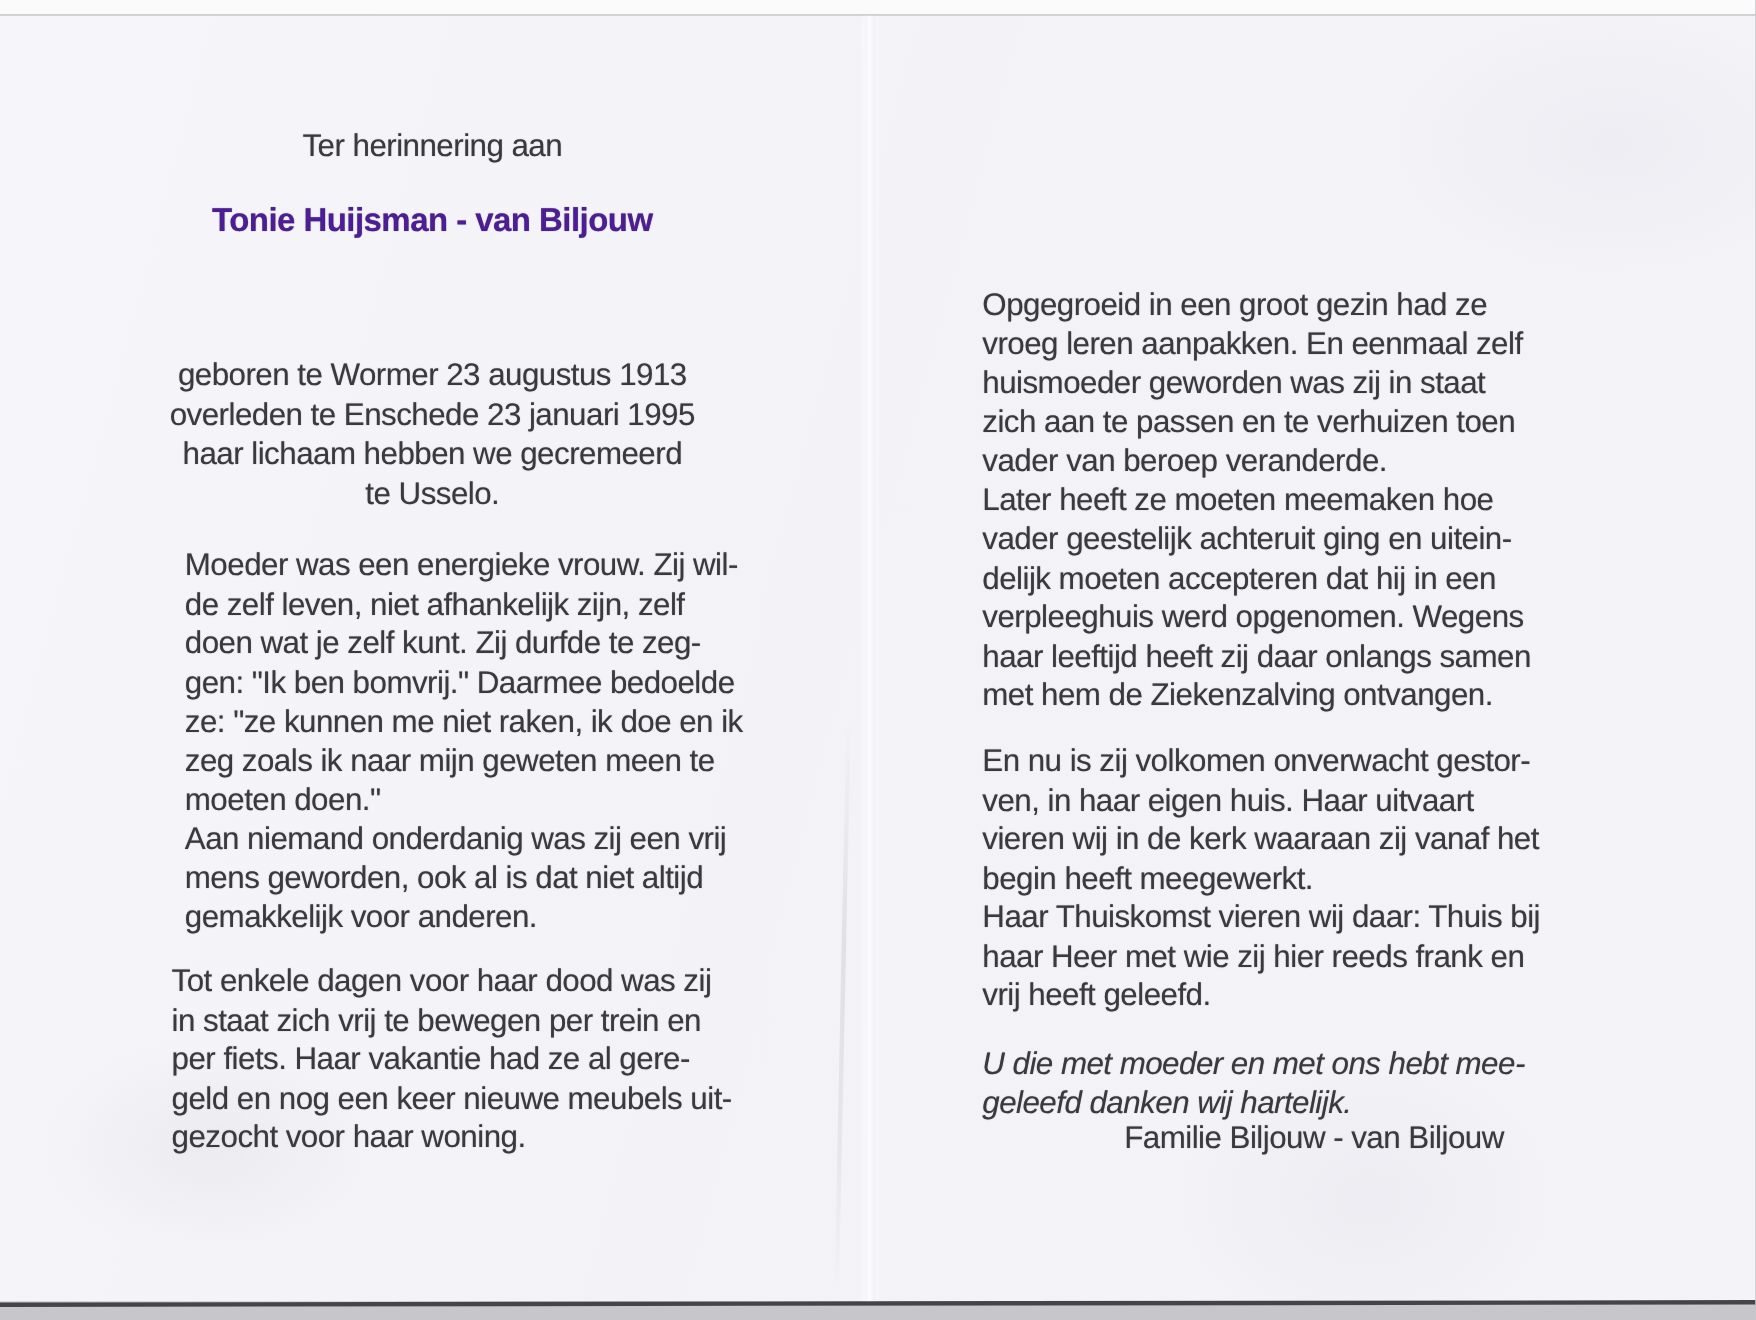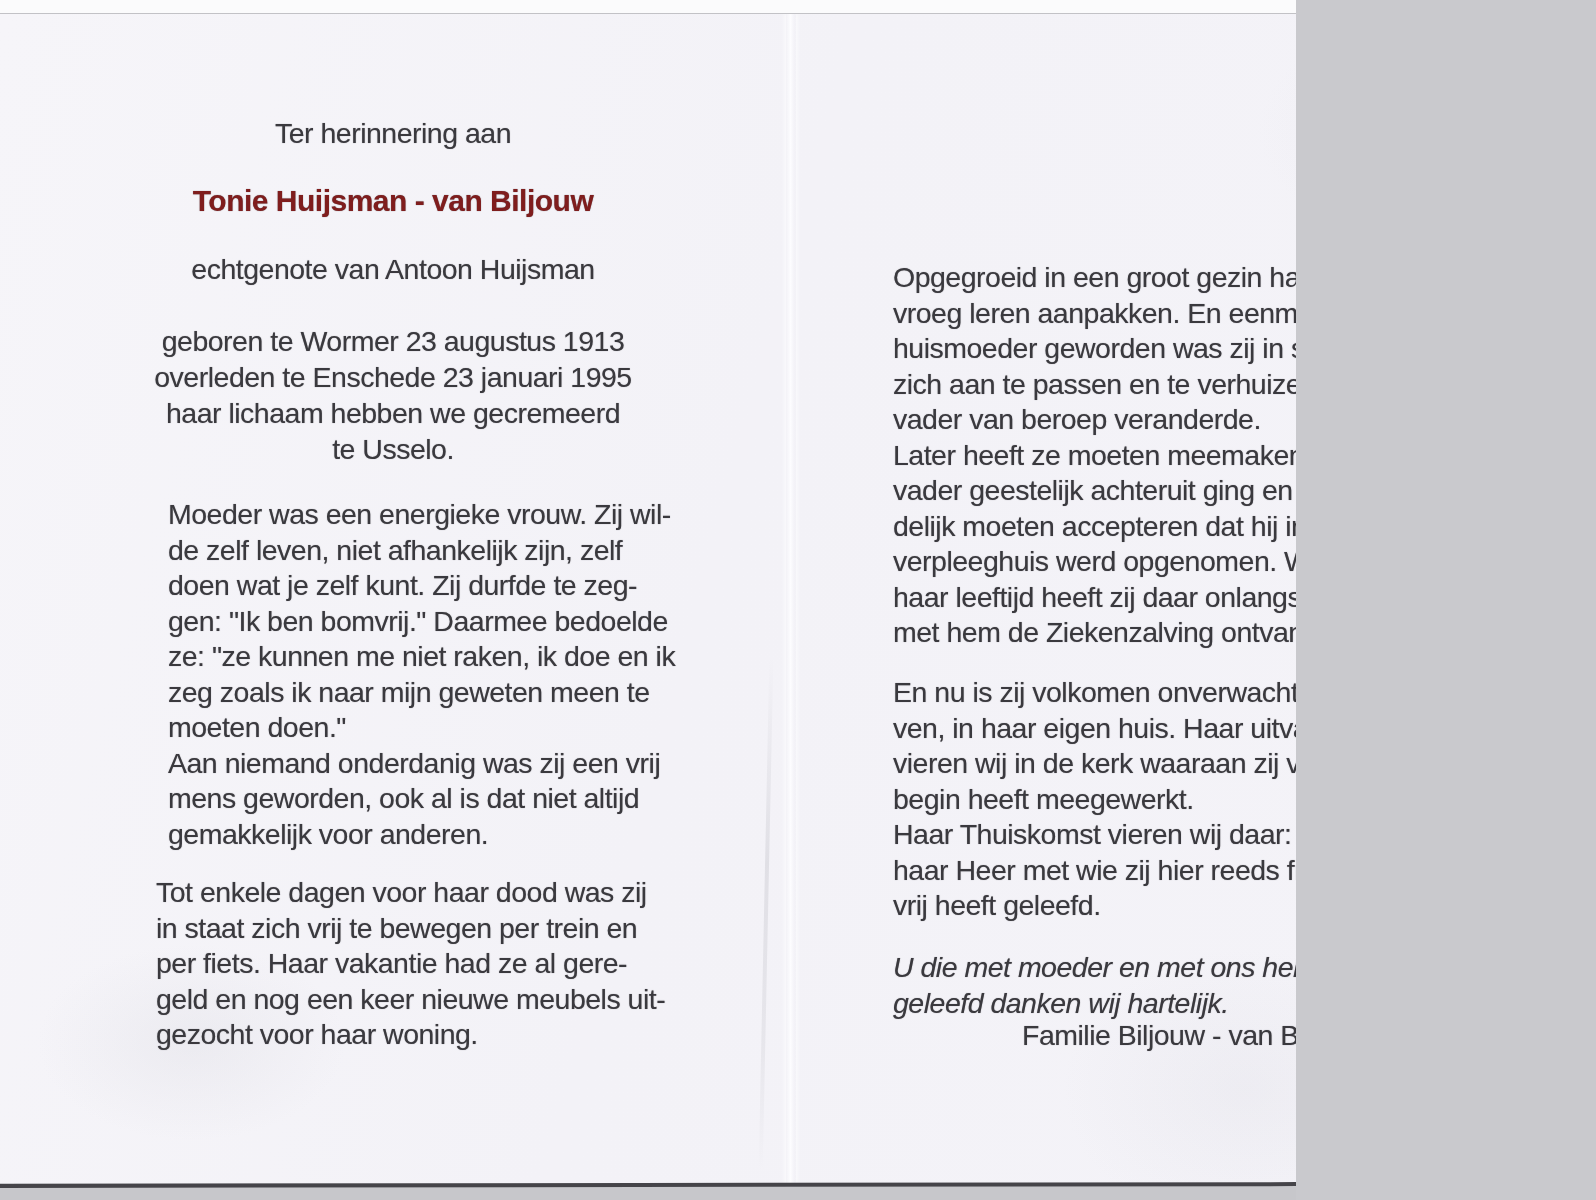--- a/index.html
+++ b/index.html
@@ -2,21 +2,21 @@
 <html><head>
 <meta charset="utf-8">
 <style>
   html, body {
     margin: 0;
     padding: 0;
     background: #c9c9cd;
   }
   .scan {
     position: relative;
-    width: 1296px;
+    width: 1596px;
     height: 1200px;
     overflow: hidden;
     background: #c9c9cd;
     font-family: "Liberation Sans", "DejaVu Sans", sans-serif;
   }
   
   .scan-top {
     position: absolute;
     left: 0; top: 0;
     width: 100%; height: 13px;
@@ -94,21 +94,21 @@
     line-height: 35.5px;
     white-space: pre;
     text-shadow: 0 0 1px rgba(58,57,62,0.5);
   }
   .center-box {
     left: 128px;
     width: 530px;
     text-align: center;
   }
   .intro    { top: 116px; }
-  .name     { top: 183px; font-weight: 700; font-size: 30px; color: #7f1d1d; text-shadow: 0 0 1px rgba(45,44,50,0.65); }
+  .name     { top: 183px; font-weight: 700; font-size: 30px; color: #4c1d95; text-shadow: 0 0 1px rgba(45,44,50,0.65); }
   .relation { top: 252px; }
   .dates    { top: 323px; line-height: 36px; }
 
   .left-body  { left: 156px; }
   .l-para1    { top: 497px; margin-left: 12px; }
   .l-para2    { top: 875px; }
 
   .right-body { left: 893px; }
   .r-para1    { top: 119px; }
   .r-para2    { top: 260px; }
@@ -124,21 +124,20 @@
   <div class="scan-top"></div>
 
   <div class="card">
     <div class="fold"></div>
     <div class="fold-smudge"></div>
   </div>
 
   <section class="page">
     <div class="txt center-box intro">Ter herinnering aan</div>
     <div class="txt center-box name">Tonie Huijsman - van Biljouw</div>
-    <div class="txt center-box relation">echtgenote van Antoon Huijsman</div>
     <div class="txt center-box dates">geboren te Wormer 23 augustus 1913
 overleden te Enschede 23 januari 1995
 haar lichaam hebben we gecremeerd
 te Usselo.</div>
     <div class="txt left-body l-para1">Moeder was een energieke vrouw. Zij wil-
 de zelf leven, niet afhankelijk zijn, zelf
 doen wat je zelf kunt. Zij durfde te zeg-
 gen: "Ik ben bomvrij." Daarmee bedoelde
 ze: "ze kunnen me niet raken, ik doe en ik
 zeg zoals ik naar mijn geweten meen te

